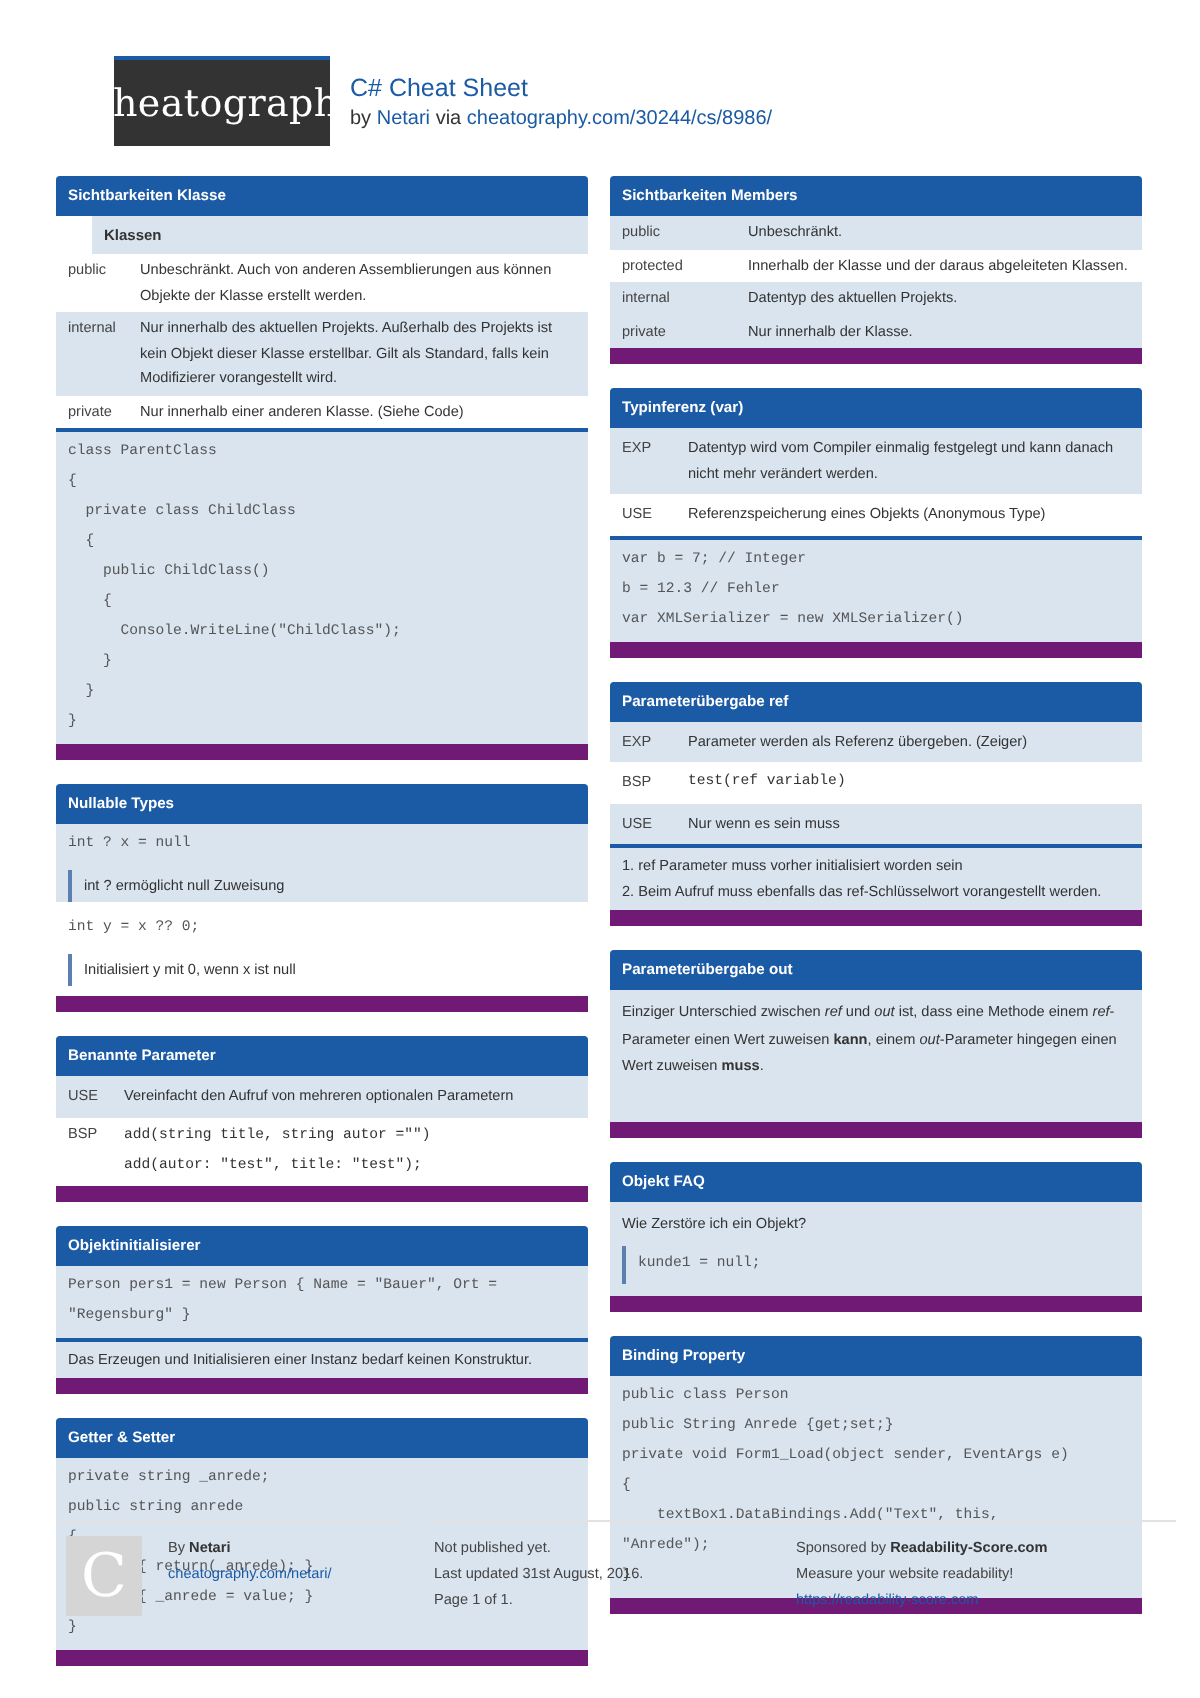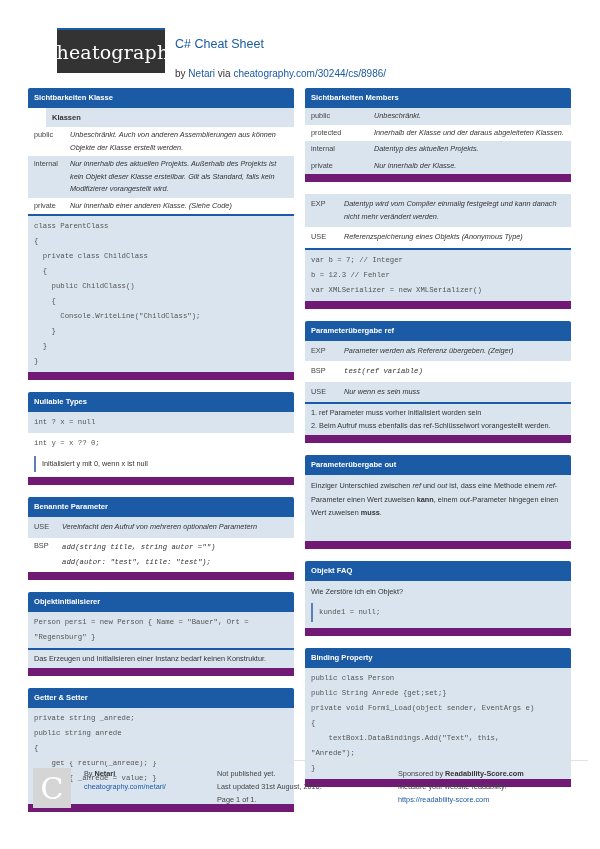--- a/index.html
+++ b/index.html
@@ -3,34 +3,34 @@
 <meta charset="utf-8">
 <style>
   * { box-sizing: border-box; margin: 0; padding: 0; }
   html, body { width: 600px; height: 849px; background: #ffffff; overflow: hidden; }
   body { font-family: "Liberation Sans", sans-serif; color: #333; font-size: 8px; position: relative; }
 
   .header { position: absolute; left: 28px; top: 28px; width: 560px; height: 46px; }
   .logo { position: absolute; left: 0; top: 0; width: 108px; height: 45px; background: #333333; border-top: 2px solid #1b5aa5; color: #fff; font-family: "DejaVu Serif", serif; font-size: 19px; display: flex; align-items: center; justify-content: center; letter-spacing: 0.2px; margin-left: 29px; }
   .title-block { position: absolute; left: 147px; top: 9px; }
   .title { color: #1b5aa5; font-size: 12.5px; line-height: 15px; }
-  .subtitle { font-size: 10px; color: #333; line-height: 13px; margin-top: 15px; }
+  .subtitle { font-size: 10px; color: #333; line-height: 13px; margin-top: 1px; }
   .subtitle a { color: #1b5aa5; text-decoration: none; }
 
   .col { position: absolute; top: 88px; width: 266px; }
   .col.left { left: 28px; }
   .col.right { left: 305px; }
 
   .box { margin-bottom: 12px; border-bottom: 8px solid #701a75; }
   .box-h { background: #1b5aa5; color: #fff; font-weight: bold; font-size: 7.6px; height: 20px; line-height: 20px; padding-left: 6px; border-radius: 2px 2px 0 0; }
   .sub-h { background: #dae4ef; font-weight: bold; font-size: 7.5px; padding: 5px 6px; color: #333; margin-left: 18px; }
   .row { display: flex; font-size: 7.3px; line-height: 12.5px; padding: 2px 6px; }
   .row.alt { background: #dae4ef; }
   .row .k { flex: 0 0 auto; color: #444; }
-  .row .v { flex: 1; color: #333; font-style: italic; }
+  .row .v { flex: 1; color: #333; }
   .k40 .k { width: 36px; }
   .k60 .k { width: 63px; }
   .k34 .k { width: 33px; }
   .k30 .k { width: 28px; }
 
   .code { font-family: "Liberation Mono", monospace; color: #555; font-size: 7.3px; line-height: 15px; white-space: pre; }
   .code-block { background: #dae4ef; padding: 3px 6px; }
   .code-block .code { display: block; }
   .divider { border-top: 2px solid #1b5aa5; }
   .plain { font-size: 7.3px; line-height: 12.5px; padding: 3px 6px; }
@@ -93,20 +93,21 @@
     }
   }
 }</span>
     </div>
   </div>
 
   <div class="box">
     <div class="box-h">Nullable Types</div>
     <div style="background:#dae4ef;">
       <div class="code-line"><span class="code">int ? x = null</span></div>
+      <div class="quote">int ? ermöglicht null Zuweisung</div>
     </div>
     <div style="padding-bottom:2px;">
       <div class="code-line"><span class="code">int y = x ?? 0;</span></div>
       <div class="quote">Initialisiert y mit 0, wenn x ist null</div>
     </div>
   </div>
 
   <div class="box">
     <div class="box-h">Benannte Parameter</div>
     <div class="row alt k30" style="padding-top:4px;padding-bottom:4px;">
@@ -159,20 +160,21 @@
       <span class="k">internal</span>
       <span class="v">Datentyp des aktuellen Projekts.</span>
     </div>
     <div class="row alt k60">
       <span class="k">private</span>
       <span class="v">Nur innerhalb der Klasse.</span>
     </div>
   </div>
 
   <div class="box">
+    <div class="box-h">Typinferenz (var)</div>
     <div class="row alt k34" style="padding-top:4px;padding-bottom:4px;">
       <span class="k">EXP</span>
       <span class="v">Datentyp wird vom Compiler einmalig festgelegt und kann danach nicht mehr verändert werden.</span>
     </div>
     <div class="row k34" style="padding-top:4px;padding-bottom:4px;">
       <span class="k">USE</span>
       <span class="v">Referenzspeicherung eines Objekts (Anonymous Type)</span>
     </div>
     <div class="divider"></div>
     <div class="code-block">

